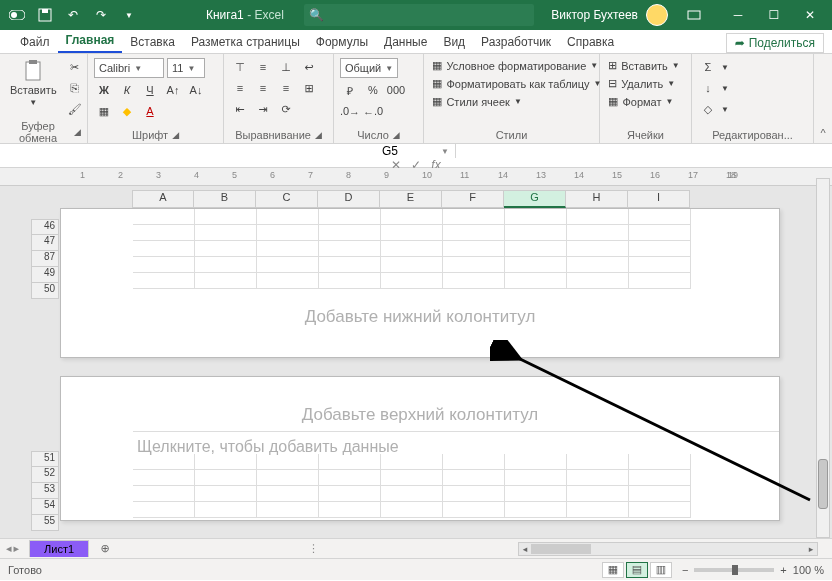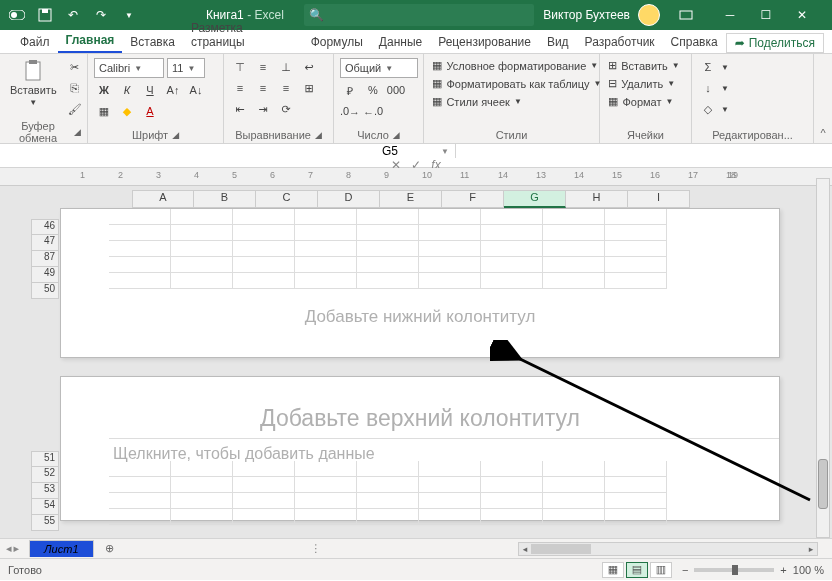--- a/index.html
+++ b/index.html
@@ -6,21 +6,21 @@
 body { width: 832px; height: 581px; background: #fff; overflow: hidden; position: relative; }
 
 
 .titlebar { height: 30px; background: #217346; display: flex; align-items: center; color: #fff; font-size: 12px; }
 .titlebar .qat { display: flex; align-items: center; gap: 6px; padding: 0 6px; }
 .qat-btn { width: 22px; height: 22px; display: flex; align-items: center; justify-content: center; color: #fff; }
 .title-text { margin-left: 60px; }
 .title-app { color: #c6e3d4; }
 .search-box { margin-left: 20px; background: #2c7d52; height: 22px; width: 230px; display: flex; align-items: center; border-radius: 2px; padding: 0 6px; gap: 6px; color: #c6e3d4; }
 .search-box input { background: transparent; border: none; color: #fff; font-size: 12px; outline: none; flex: 1; }
-.user-area { margin-left: auto; display: flex; align-items: center; gap: 8px; padding-right: 12px; }
+.user-area { margin-left: auto; display: flex; align-items: center; gap: 8px; padding-right: 4px; }
 .avatar { width: 22px; height: 22px; border-radius: 50%; background: #ffd966; border: 1px solid #fff; }
 .win-btns { display: flex; }
 .win-btn { width: 36px; height: 30px; display: flex; align-items: center; justify-content: center; color: #fff; }
 
 
 .tabs { height: 24px; background: #fff; display: flex; align-items: flex-end; border-bottom: 1px solid #d4d4d4; padding-left: 12px; font-size: 12px; }
 .tab { padding: 4px 8px; color: #444; cursor: pointer; }
 .tab.active { color: #217346; border-bottom: 2px solid #1d4ed8; font-weight: 600; }
 .share-btn { margin-left: auto; margin-right: 8px; color: #217346; background: #fff; border: 1px solid #d4d4d4; padding: 2px 8px; font-size: 12px; display: flex; align-items: center; gap: 4px; }
 
@@ -59,34 +59,34 @@
 .col-h.active { background: #d3f0e0; border-bottom: 2px solid #217346; color: #217346; }
 
 .page { background: #fff; border: 1px solid #bbb; box-shadow: 2px 2px 4px rgba(0,0,0,.1); margin-bottom: 18px; }
 .page1 { height: 150px; }
 .page2 { height: 145px; }
 
 .row-headers { position: absolute; left: -30px; width: 28px; margin-top: 8px; }
 .row-h { height: 16px; border: 1px solid #ccc; background: #f0f0f0; text-align: right; padding-right: 3px; font-size: 10px; color: #444; border-top: none; }
 .row-h:first-child { border-top: 1px solid #ccc; }
 
-.cells-area { margin-left: 48px; position: relative; }
+.cells-area { margin-left: 72px; position: relative; }
 .cell-row { display: flex; height: 16px; }
 .cell { width: 62px; border-right: 1px solid #ddd; border-bottom: 1px solid #ddd; }
 
 .footer-text { text-align: center; color: #b0b0b0; font-size: 17px; padding: 18px 0 10px; }
-.header-text { text-align: center; color: #b0b0b0; font-size: 23px; padding: 28px 0 6px; }
+.header-text { text-align: center; color: #b0b0b0; font-size: 17px; padding: 28px 0 6px; }
 .placeholder-text { color: #b0b0b0; font-size: 16px; padding: 6px 0 0 76px; }
 
 .page-inner { position: relative; }
 
 
 .sheet-tabs { height: 20px; background: #f3f2f1; border-top: 1px solid #d4d4d4; display: flex; align-items: center; font-size: 11px; }
 .sheet-nav { display: flex; padding: 0 6px; gap: 2px; color: #888; }
-.sheet-tab { background: #1d4ed8; border: 1px solid #ccc; border-bottom: none; padding: 2px 14px; margin-left: 4px; font-style: italic; }
+.sheet-tab { background: #8b5cf6; border: 1px solid #ccc; border-bottom: none; padding: 2px 14px; margin-left: 4px; }
 .add-sheet { width: 20px; text-align: center; color: #666; margin-left: 6px; }
 .hscroll { margin-left: auto; width: 300px; height: 14px; background: #e8e8e8; border: 1px solid #ccc; display: flex; align-items: center; position: relative; margin-right: 14px; }
 .hscroll-thumb { position: absolute; left: 12px; width: 60px; height: 10px; background: #ccc; }
 .hscroll-arrow { width: 12px; text-align: center; font-size: 9px; color: #666; }
 
 
 .status { height: 22px; background: #f3f2f1; border-top: 1px solid #d4d4d4; display: flex; align-items: center; font-size: 11px; color: #555; padding: 0 8px; }
 .view-btns { margin-left: auto; display: flex; gap: 2px; }
 .view-btn { width: 22px; height: 16px; border: 1px solid #ccc; background: #fff; display: flex; align-items: center; justify-content: center; }
 .view-btn.active { background: #d3f0e0; border-color: #217346; }
@@ -144,21 +144,20 @@
   </div>
 </div>
 
 <div class="tabs">
   <div class="tab">Файл</div>
   <div class="tab active">Главная</div>
   <div class="tab">Вставка</div>
   <div class="tab">Разметка страницы</div>
   <div class="tab">Формулы</div>
   <div class="tab">Данные</div>
-  <div class="tab">Рецензирование</div>
   <div class="tab">Вид</div>
   <div class="tab">Разработчик</div>
   <div class="tab">Справка</div>
   <div class="share-btn">
     <span>➦</span>
     <span>Поделиться</span>
   </div>
 </div>
 
 <div class="ribbon">
@@ -246,21 +245,21 @@
       </div>
     </div>
     <div class="group-label">
         <span>Выравнивание</span>
         <span class="dlauncher">◢</span>
       </div>
   </div>
 
   <div class="group" style="width:90px">
     <div class="group-body stack">
-      <div class="combo" style="width:78px">
+      <div class="combo" style="width:58px">
           <span>Общий</span>
           <span class="arrow">▼</span>
         </div>
       <div class="small-row">
         <div class="small-btn">₽</div>
         <div class="small-btn">%</div>
         <div class="small-btn">000</div>
       </div>
       <div class="small-row">
         <div class="small-btn">.0→</div>

